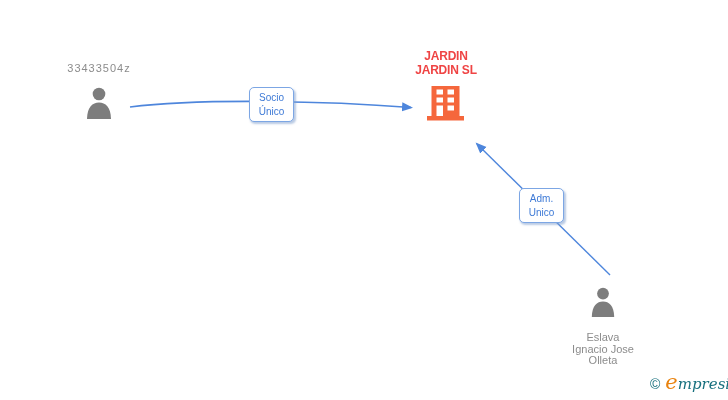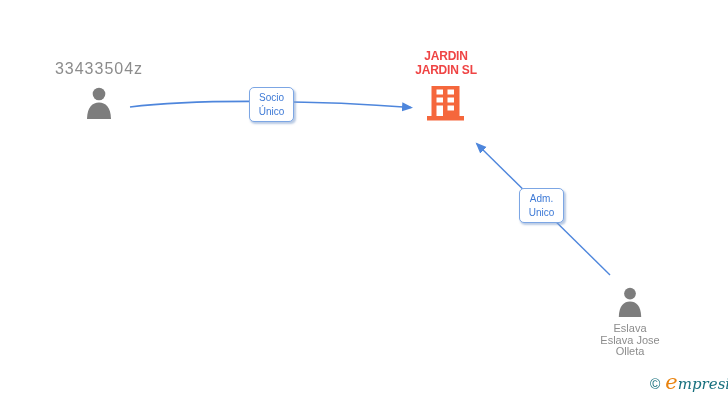--- a/index.html
+++ b/index.html
@@ -3,27 +3,27 @@
 <meta charset="utf-8">
 <style>
   html,body{margin:0;padding:0;background:#fff;}
   .stage{
     position:relative;width:728px;height:400px;background:#ffffff;overflow:hidden;
     font-family:"Liberation Sans","DejaVu Sans",sans-serif;
   }
   .edges{position:absolute;left:0;top:0;z-index:1;}
   .node{position:absolute;z-index:2;display:flex;flex-direction:column;align-items:center;text-align:center;}
   .node-shareholder{left:39px;top:62px;width:120px;}
-  .id-label{font-size:16px;color:#8C8C8C;letter-spacing:1px;line-height:13px;}
+  .id-label{font-size:11px;color:#8C8C8C;letter-spacing:1px;line-height:13px;}
   .node-shareholder .person{margin-top:12px;}
   .node-company{left:384px;top:49px;width:124px;}
   .company-name{font-size:12px;font-weight:bold;color:#ef4444;line-height:14px;letter-spacing:-0.2px;}
   .company-name span{display:block;}
   .building{margin-top:9px;}
-  .node-administrator{left:570px;top:287px;width:120px;}
+  .node-administrator{left:543px;top:287px;width:120px;gap:9px;}
   .person-name{margin-top:6px;font-size:11px;color:#8C8C8C;line-height:11.5px;}
   .person-name span{display:block;}
   .edge-label{
     position:absolute;z-index:3;width:45px;height:35px;box-sizing:border-box;
     background:#fff;border:1.5px solid #7CA6E4;border-radius:5px;
     box-shadow:1.5px 2px 2px rgba(130,160,205,0.55);
     color:#3E7AD6;font-size:10px;line-height:14px;
     display:flex;flex-direction:column;align-items:center;justify-content:center;text-align:center;
   }
   .edge-label span{display:block;}
@@ -74,21 +74,21 @@
     </svg>
   </div>
 
   <div class="node node-administrator">
     <svg class="person" width="28" height="30" viewBox="0 0 30 32">
       <circle cx="15" cy="7" r="6.3" fill="#7D7D7D"></circle>
       <path d="M15 15.5 C 8.5 15.5 3.3 20 3 32 L 27 32 C 26.7 20 21.5 15.5 15 15.5 Z" fill="#7D7D7D"></path>
     </svg>
     <div class="person-name">
       <span>Eslava</span>
-      <span>Eslava Jose</span>
+      <span>Ignacio Jose</span>
       <span>Olleta</span>
     </div>
   </div>
 
   <div class="edge-label edge-label-socio">
     <span>Socio</span>
     <span>Único</span>
   </div>
   <div class="edge-label edge-label-adm">
     <span>Adm.</span>

